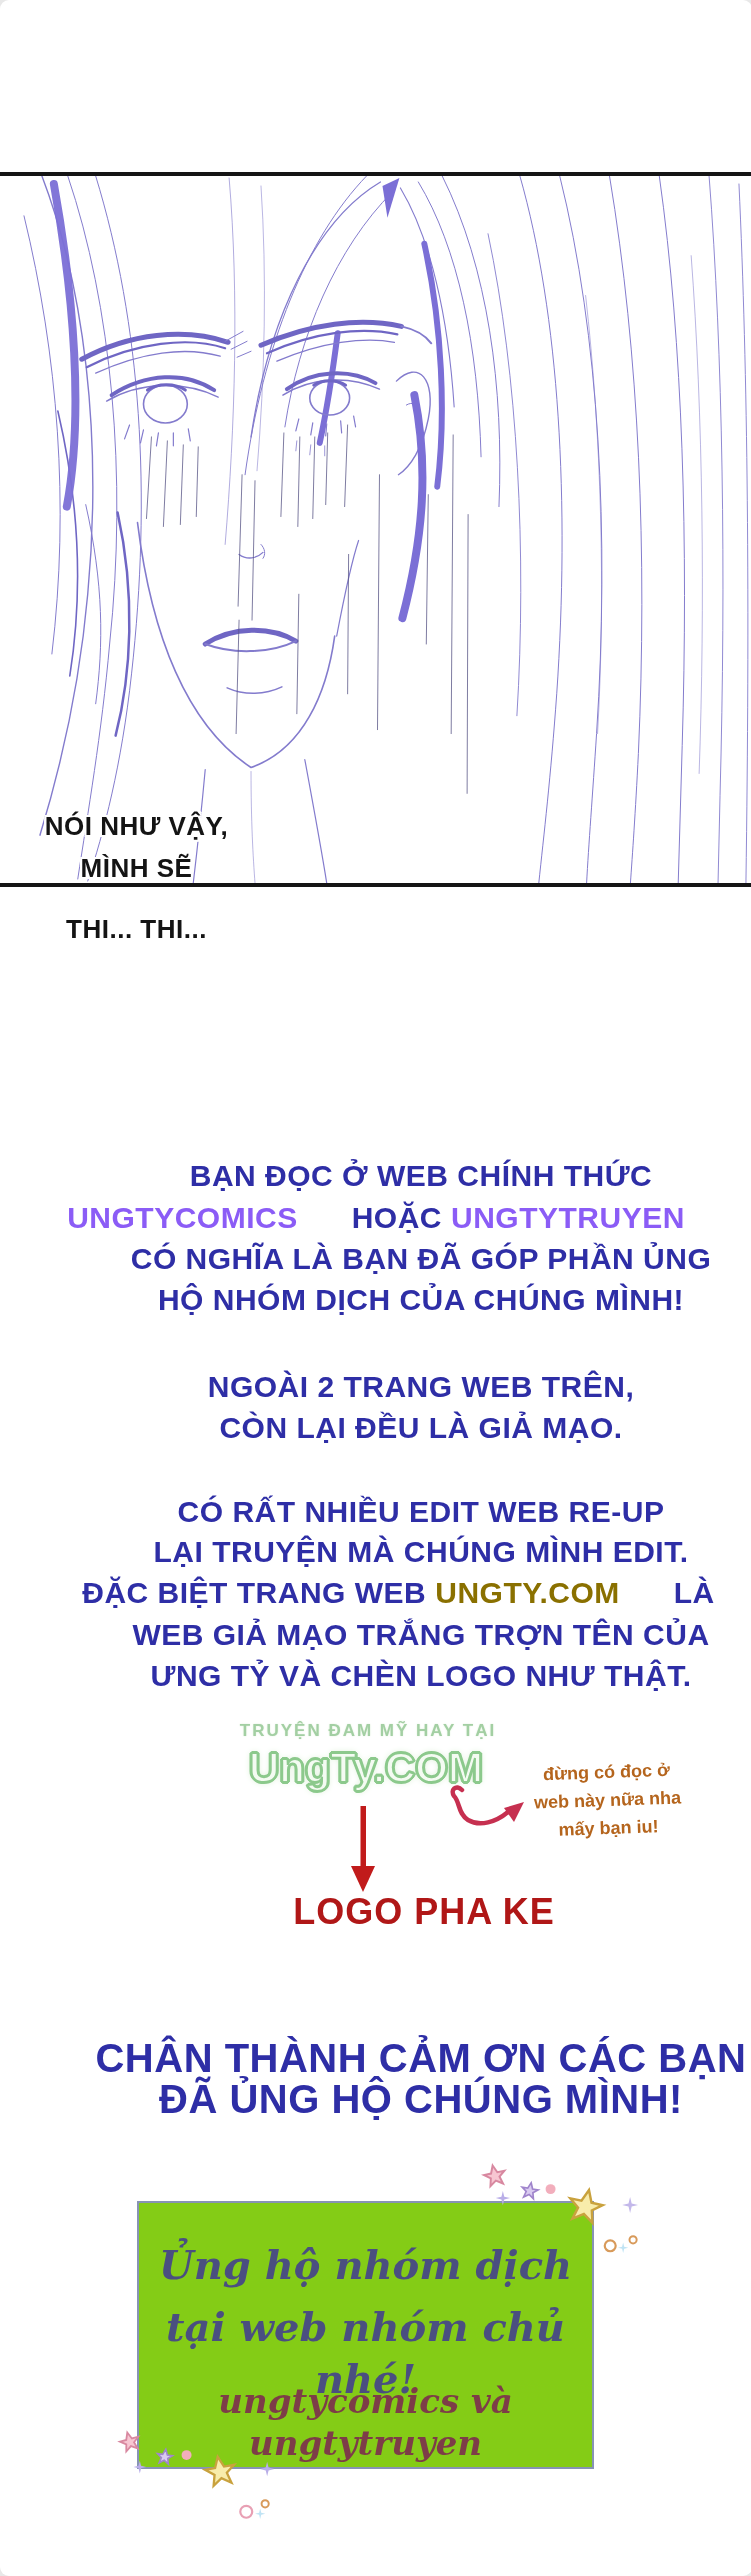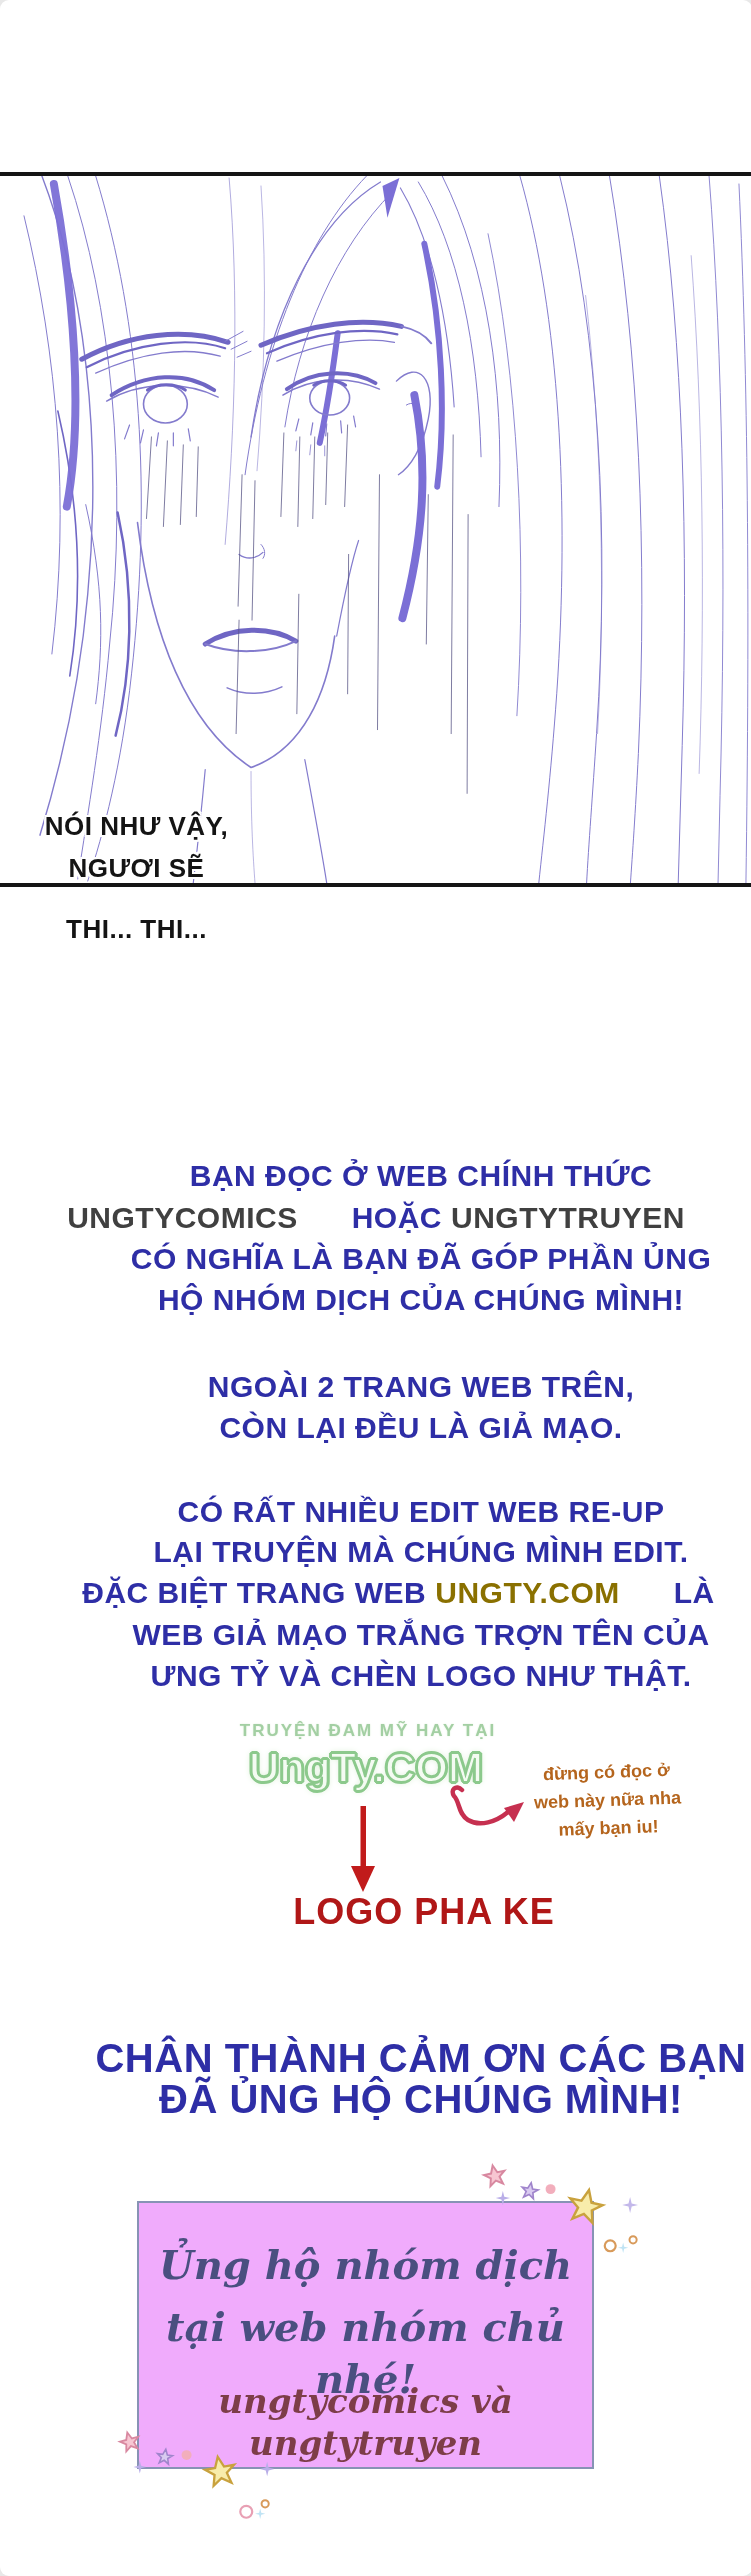--- a/index.html
+++ b/index.html
@@ -9,21 +9,21 @@
   .panel-art{position:absolute;left:0;top:176px;width:752px;height:707px;}
   
   .speech{position:absolute;left:28px;width:217px;text-align:center;font-weight:bold;
           font-size:26px;line-height:30px;color:#141414;letter-spacing:0.5px;
           text-shadow:-2px 0 #fff,2px 0 #fff,0 -2px #fff,0 2px #fff,
                       -2px -2px #fff,2px 2px #fff,-2px 2px #fff,2px -2px #fff;}
   
   .cline{position:absolute;left:0;width:752px;text-align:center;font-weight:bold;
          font-size:30px;line-height:38px;letter-spacing:0.5px;white-space:nowrap;}
   .blue{color:#2e2ea6;padding-left:45px;}
-  .red{color:#404040;}
+  .red{color:#8b5cf6;}
   .olive{color:#8a7000;}
   .mid{margin:0 9px;}
   .big{font-size:40px;line-height:42px;}
   
   .tagline{position:absolute;left:-8px;top:1721px;width:752px;text-align:center;
            font-weight:bold;font-size:17px;letter-spacing:2px;color:#a3cfa3;
            text-shadow:0 0 2px #dff0da;}
   .wordmark{position:absolute;left:-10px;top:1744px;width:752px;text-align:center;
             font-weight:bold;font-size:42px;line-height:48px;color:#f4fbf2;
             -webkit-text-stroke:2px #8cc98c;
@@ -33,21 +33,21 @@
   .fake-caption{position:absolute;left:0;top:1891px;width:752px;text-align:center;
                 font-weight:bold;font-size:36px;line-height:42px;color:#b01717;letter-spacing:1px;margin-left:48px;}
   
   .handnote{position:absolute;left:503px;top:1758px;width:209px;text-align:center;
             font-weight:bold;font-size:18px;line-height:28px;color:#b5651d;
             transform:rotate(-2deg);}
   .arrow-down{position:absolute;left:350px;top:1806px;}
   .arrow-curve{position:absolute;left:448px;top:1784px;}
   
   .support-box{position:absolute;left:137px;top:2201px;width:457px;height:268px;
-               border:2px solid #8793b5;box-sizing:border-box;background:#f0abfc;}
+               border:2px solid #8793b5;box-sizing:border-box;background:#84cc16;}
   .script{position:absolute;left:0;width:100%;text-align:center;
           font-family:"DejaVu Serif",serif;font-style:italic;font-weight:bold;}
   .script.b1{top:36px;font-size:40px;line-height:52px;color:#4a4f80;}
   .script.b2{top:98px;font-size:40px;line-height:52px;color:#4a4f80;}
   .script.b3{top:177px;font-size:34px;line-height:42px;color:#7d3d48;}
   .decor{position:absolute;}
 </style>
 </head>
 <body>
 
@@ -147,21 +147,21 @@
           <path d="M350,380 L349,520"></path>
           <path d="M381,300 L379,556"></path>
         <path d="M430,320 L428,470"></path>
           <path d="M455,260 L453,560"></path>
           <path d="M470,340 L469,620"></path>
       </g>
     </g>
   </svg>
 
   <div class="speech" style="top:811px">NÓI NHƯ VẬY,</div>
-  <div class="speech" style="top:853px">NGƯƠI SẼ</div>
+  <div class="speech" style="top:853px">MÌNH SẼ</div>
   <div class="speech" style="top:914px">THI... THI...</div>
 
   <div class="cline blue" style="top:1157px">BẠN ĐỌC Ở WEB CHÍNH THỨC</div>
   <div class="cline" style="top:1199px"><span class="red">UNGTYCOMICS</span><span class="blue mid">HOẶC</span><span class="red">UNGTYTRUYEN</span></div>
   <div class="cline blue" style="top:1240px">CÓ NGHĨA LÀ BẠN ĐÃ GÓP PHẦN ỦNG</div>
   <div class="cline blue" style="top:1281px">HỘ NHÓM DỊCH CỦA CHÚNG MÌNH!</div>
 
   <div class="cline blue" style="top:1368px">NGOÀI 2 TRANG WEB TRÊN,</div>
   <div class="cline blue" style="top:1409px">CÒN LẠI ĐỀU LÀ GIẢ MẠO.</div>
 

